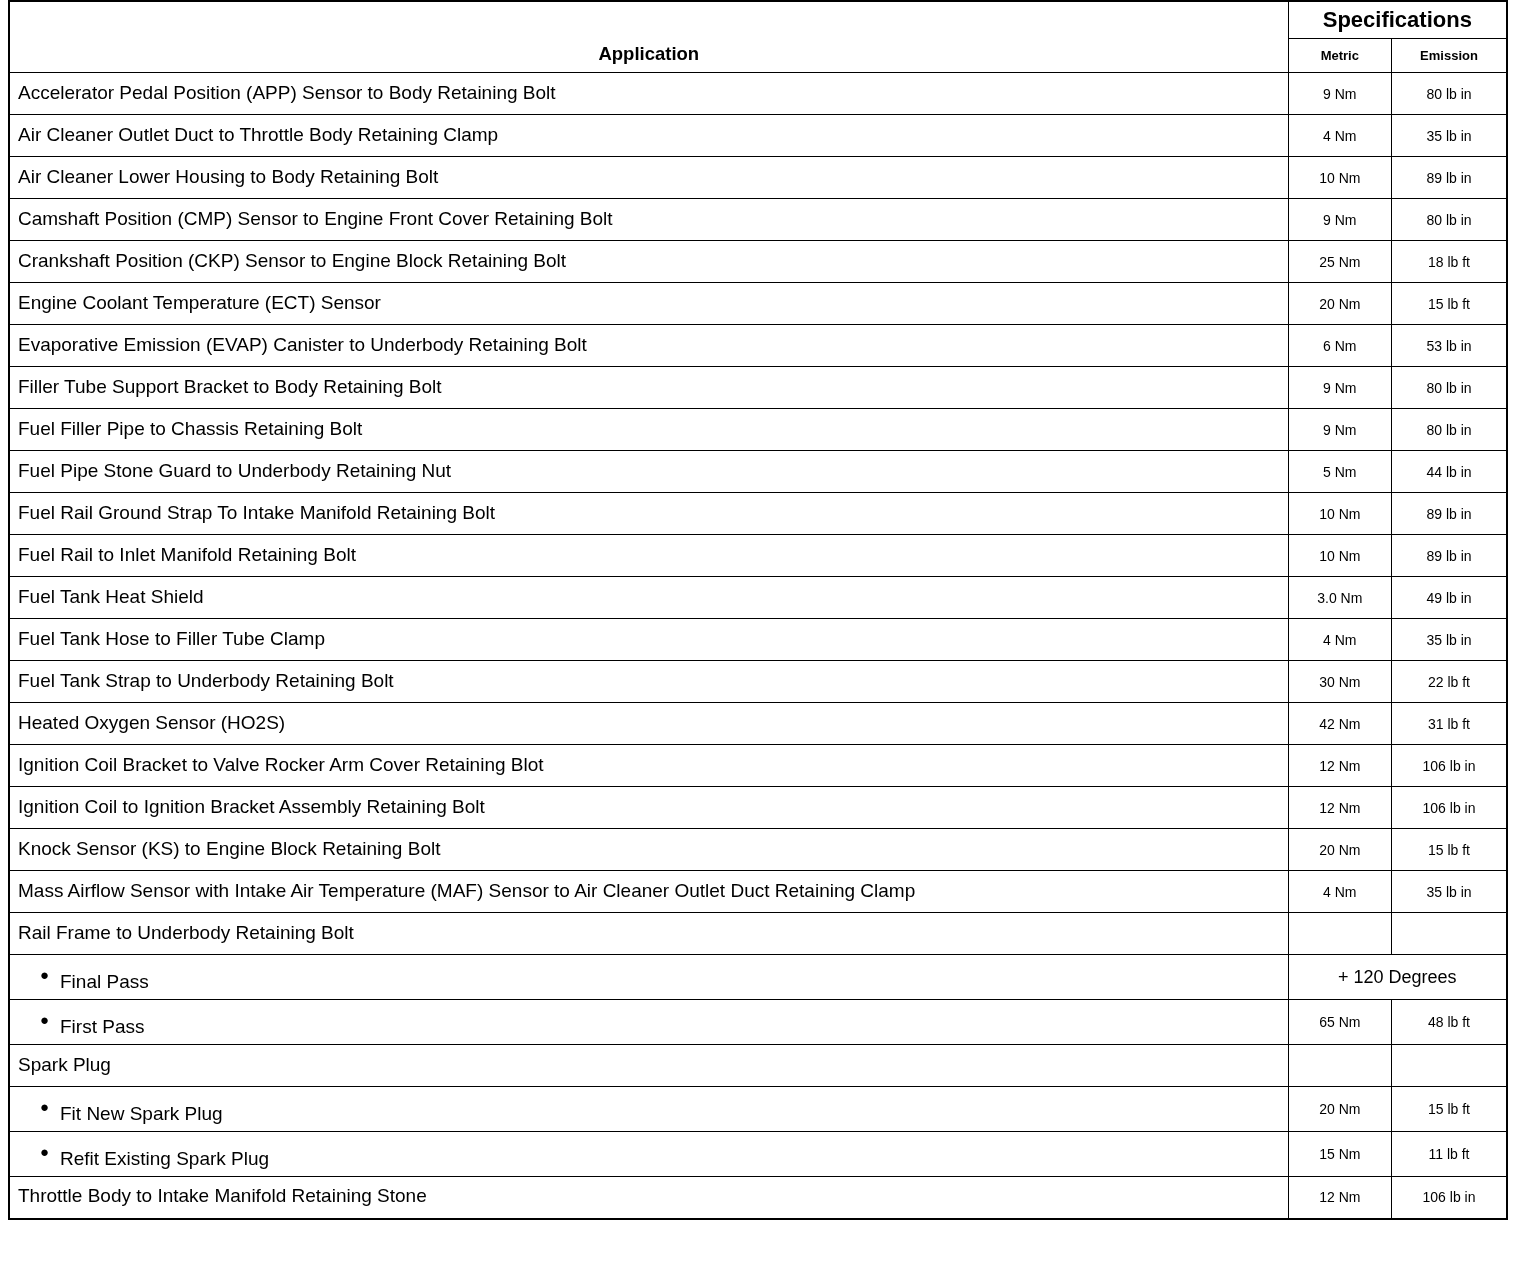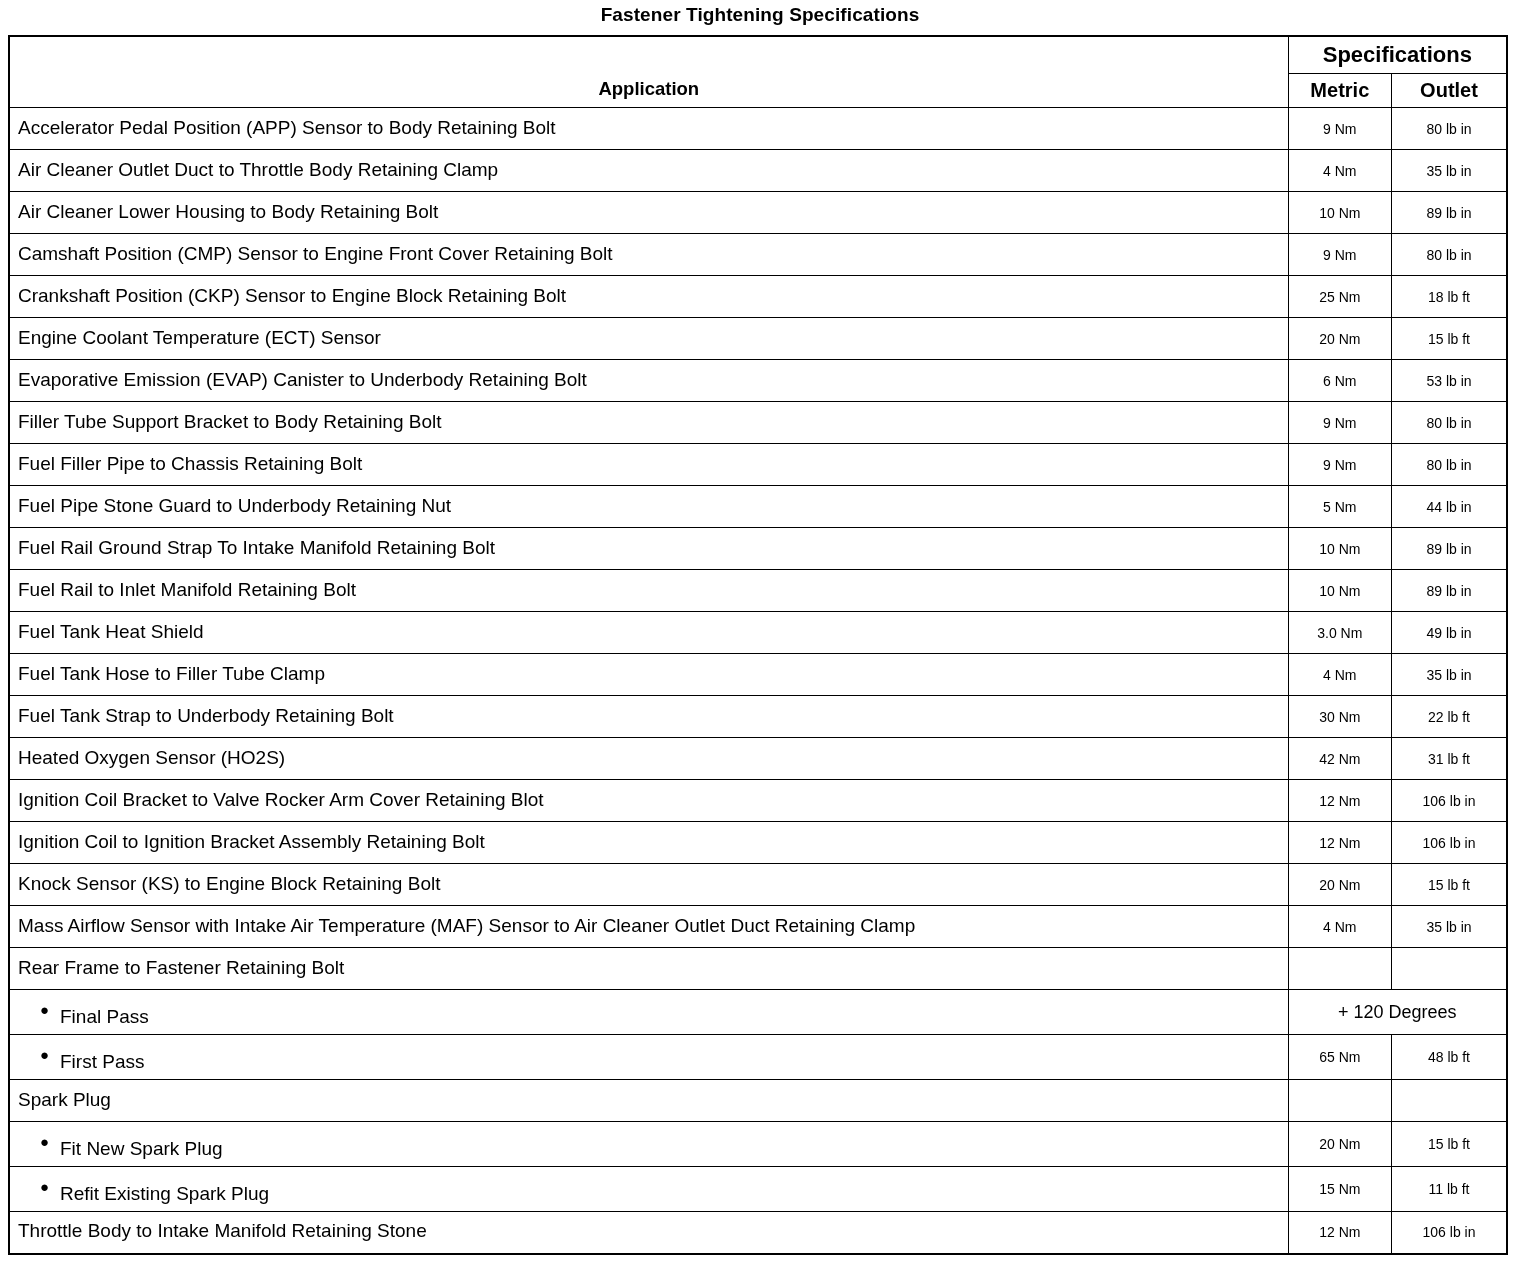--- a/index.html
+++ b/index.html
@@ -59,21 +59,21 @@
   th.head-app {
     text-align: center;
     font-size: 18.5px;
     font-weight: bold;
     vertical-align: bottom;
     padding-bottom: 7px;
     margin-top: 16px;
   }
   th.head-sub {
     text-align: center;
-    font-size: 20px;
+    font-size: 13px;
     font-weight: bold;
     height: 33px;
     line-height: 33px;
   }
   td.app {
     font-size: 19px;
     padding: 4px 6px 6px 8px;
     text-align: left;
     white-space: nowrap;
     overflow: hidden;
@@ -105,36 +105,35 @@
     vertical-align: middle;
     margin-top: 12px;
   }
   tr.row { height: 42px; }
 </style>
 </head>
 <body>
 
 <div class="page">
 
-  <div class="doc-title">Fastener Tightening Specifications</div>
 
   <table class="spec">
     <colgroup>
       <col class="col-app">
       <col class="col-metric">
       <col class="col-english">
     </colgroup>
     <thead>
       <tr>
         <th class="head-app" rowspan="2">Application</th>
         <th class="head-spec" colspan="2">Specifications</th>
       </tr>
       <tr>
         <th class="head-sub">Metric</th>
-        <th class="head-sub">Outlet</th>
+        <th class="head-sub">Emission</th>
       </tr>
     </thead>
     <tbody id="spec-body">
         <tr class="row">
           <td class="app">Accelerator Pedal Position (APP) Sensor to Body Retaining Bolt</td>
           <td class="val">9 Nm</td>
           <td class="val">80 lb in</td>
         </tr>
         <tr class="row">
           <td class="app">Air Cleaner Outlet Duct to Throttle Body Retaining Clamp</td>
@@ -225,21 +224,21 @@
           <td class="app">Knock Sensor (KS) to Engine Block Retaining Bolt</td>
           <td class="val">20 Nm</td>
           <td class="val">15 lb ft</td>
         </tr>
         <tr class="row">
           <td class="app">Mass Airflow Sensor with Intake Air Temperature (MAF) Sensor to Air Cleaner Outlet Duct Retaining Clamp</td>
           <td class="val">4 Nm</td>
           <td class="val">35 lb in</td>
         </tr>
         <tr class="row">
-          <td class="app">Rear Frame to Fastener Retaining Bolt</td>
+          <td class="app">Rail Frame to Underbody Retaining Bolt</td>
           <td class="val"></td>
           <td class="val"></td>
         </tr>
         <tr class="row">
           <td class="app sub"><span class="bullet">●</span><span class="sublabel">Final Pass</span></td>
           <td class="val-span" colspan="2">+ 120 Degrees</td>
         </tr>
         <tr class="row">
           <td class="app sub"><span class="bullet">●</span><span class="sublabel">First Pass</span></td>
           <td class="val">65 Nm</td>

